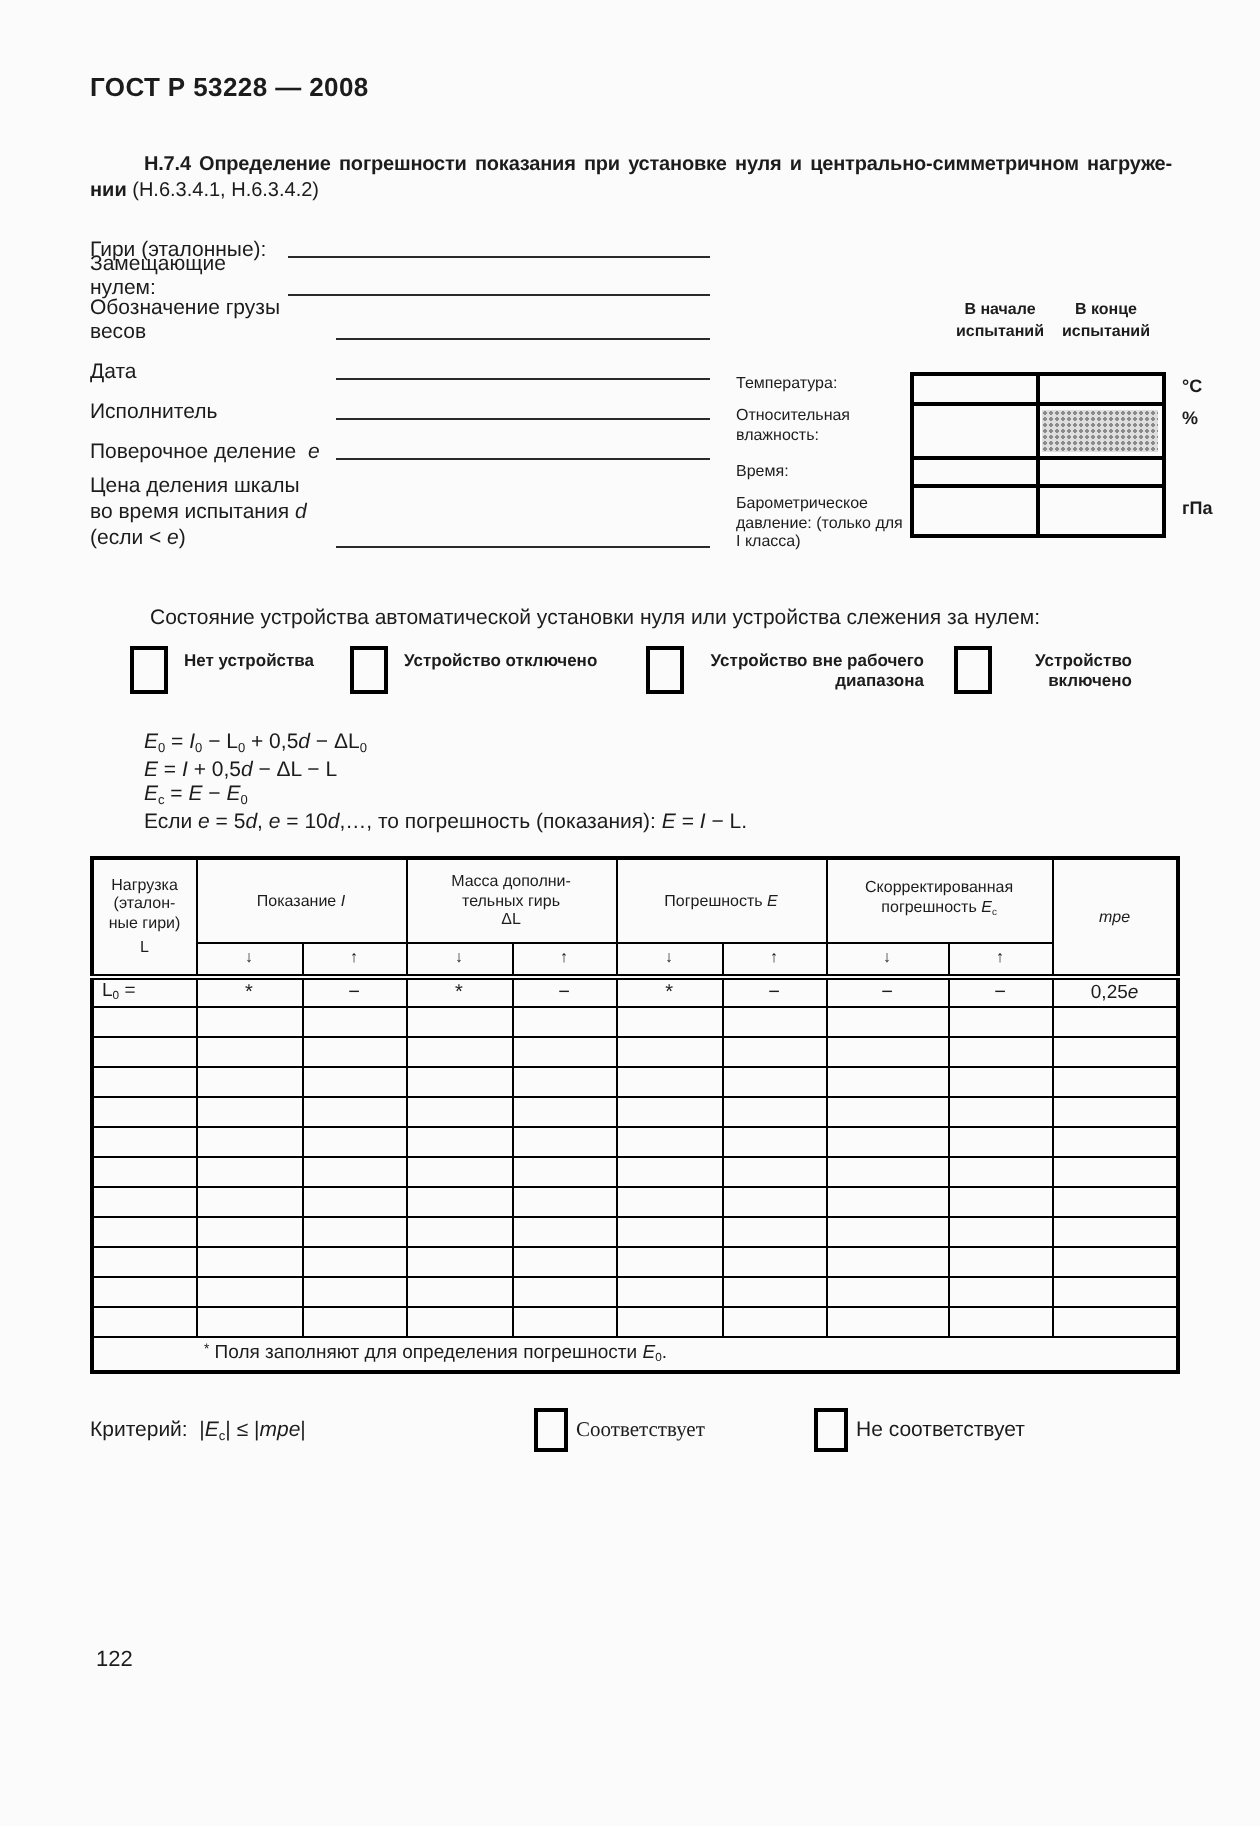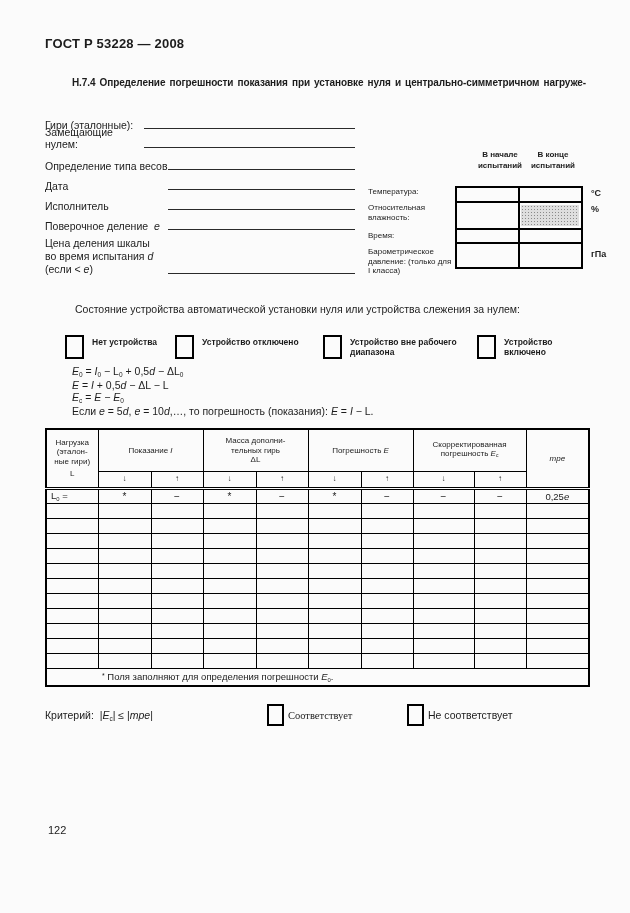--- a/index.html
+++ b/index.html
@@ -40,21 +40,21 @@
   .stipple { height:21px; margin:1px 2px 2px 1px;
              background-color:#dedede;
              background-image:radial-gradient(#8a8a8a 0.8px, transparent 1px);
              background-size:3px 3px; }
   .env-unit { position:absolute; left:223px; font-weight:bold; font-size:9px; }
   .env-unit.u1 { top:40px; } .env-unit.u2 { top:56px; } .env-unit.u4 { top:101px; }
 
   
   .device { position:absolute; left:45px; top:303px; width:541px; }
   .device-intro { font-size:10.5px; text-indent:30px; }
-  .device-opts { position:relative; height:38px; margin-top:20px; }
+  .device-opts { position:relative; height:38px; margin-top:8px;text-align:right; }
   .opt { position:absolute; top:0; display:flex; gap:8px; }
   .opt.o1 { left:20px; } .opt.o2 { left:130px; } .opt.o3 { left:278px; } .opt.o4 { left:432px; }
   .cb { width:19px; height:24px; border:2px solid #000; background:#fbfbfb; flex:none; box-sizing:border-box; }
   .opt-label { font-weight:bold; font-size:8.5px; line-height:10px; padding-top:2px; }
   .opt.o3 .opt-label { width:112px; } .opt.o4 .opt-label { width:62px; }
 
   
   .formulas { position:absolute; left:72px; top:366px; font-size:10.5px; line-height:11.5px; }
 
   
@@ -85,36 +85,37 @@
 </style>
 </head>
 <body>
 
 <div class="page">
 
   <div class="gost-header">ГОСТ Р 53228 — 2008</div>
 
   <div class="heading">
     <div class="h-line1">Н.7.4 Определение погрешности показания при установке нуля и центрально-симметричном нагруже-</div>
+    <div class="h-line2"><span class="b">нии</span> <span>(Н.6.3.4.1, Н.6.3.4.2)</span></div>
   </div>
 
   <div class="fields-a">
     <div class="frow">
       <span class="lab">Гири (эталонные):</span>
       <span class="fill-line"></span>
     </div>
     <div class="frow">
       <span class="lab">Замещающие нулем:</span>
       <span class="fill-line"></span>
     </div>
   </div>
 
   <div class="fields-b">
     <div class="frow">
-      <span class="lab">Определение типа весов</span>
+      <span class="lab">Обозначение грузы весов</span>
       <span class="fill-line"></span>
     </div>
     <div class="frow">
       <span class="lab">Дата</span>
       <span class="fill-line"></span>
     </div>
     <div class="frow">
       <span class="lab">Исполнитель</span>
       <span class="fill-line"></span>
     </div>

